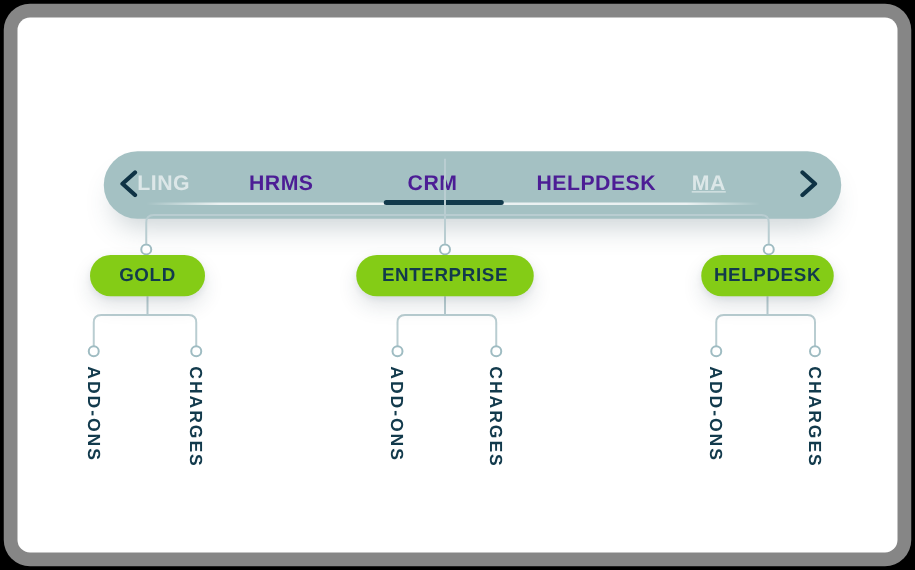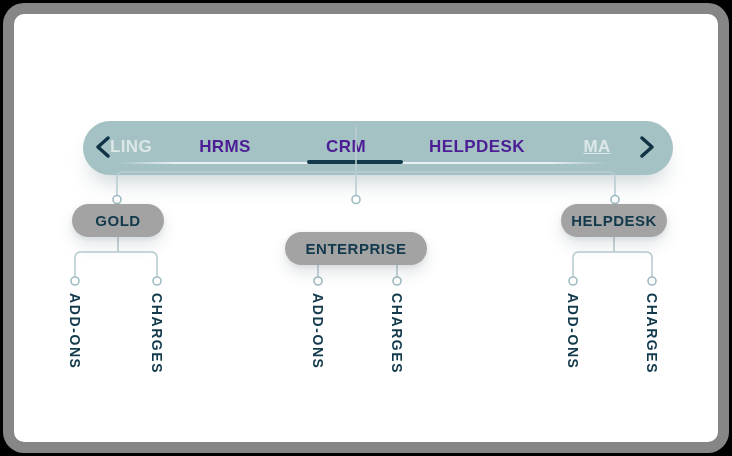--- a/index.html
+++ b/index.html
@@ -30,21 +30,21 @@
     position:absolute;top:26px;transform:translate(-50%,-50%);
     font-size:17px;font-weight:700;letter-spacing:0.4px;
     color:#4c1d95;white-space:nowrap;cursor:pointer;
     background:none;border:none;padding:0;font-family:inherit;
   }
   .tab.faded{color:rgba(255,255,255,0.62);}
   .t-ling{left:48px;}
   .t-hrms{left:142px;}
   .t-crm{left:263px;}
   .t-helpdesk{left:394px;}
-  .t-ma{left:514px;text-decoration:underline;}
+  .t-ma{left:484px;text-decoration:underline;}
   .chev{
     position:absolute;top:26px;transform:translate(-50%,-50%);
     background:none;border:none;padding:2px;cursor:pointer;line-height:0;
   }
   .chev.left{left:20px;}
   .chev.right{left:564px;}
   .track{
     position:absolute;left:34px;top:41px;width:491px;height:2px;
     background:linear-gradient(90deg,rgba(255,255,255,0) 0%,rgba(255,255,255,0.78) 12%,rgba(255,255,255,0.78) 88%,rgba(255,255,255,0) 100%);
   }
@@ -54,28 +54,28 @@
   }
 
   
   .connectors{position:absolute;left:0;top:0;pointer-events:none;}
   .connectors path{fill:none;stroke:#b9cdd1;stroke-width:1.6;}
   .connectors circle{fill:#ffffff;stroke:#9fbcc2;stroke-width:1.6;}
 
   
   .plan{
     position:absolute;top:190px;height:33px;
-    background:#a3a3a3;border-radius:17px;
+    background:#84cc16;border-radius:17px;
     display:flex;align-items:center;justify-content:center;
     font-size:15px;font-weight:700;letter-spacing:0.5px;color:#123a4c;
     box-shadow:0 8px 16px rgba(28,57,71,0.13),0 2px 5px rgba(28,57,71,0.08);
     cursor:pointer;
   }
   .p-gold{left:58px;width:92px;}
-  .p-ent{left:271px;width:142px;margin-top:28px;}
+  .p-ent{left:271px;width:142px;}
   .p-std{left:547px;width:106px;}
 
   
   .leaf{
     position:absolute;top:279px;
     writing-mode:vertical-rl;text-orientation:mixed;
     font-size:14px;font-weight:700;letter-spacing:1.6px;
     color:#123a4c;line-height:18px;white-space:nowrap;
   }
   .l-g-a{left:52px;} .l-g-c{left:134px;}

